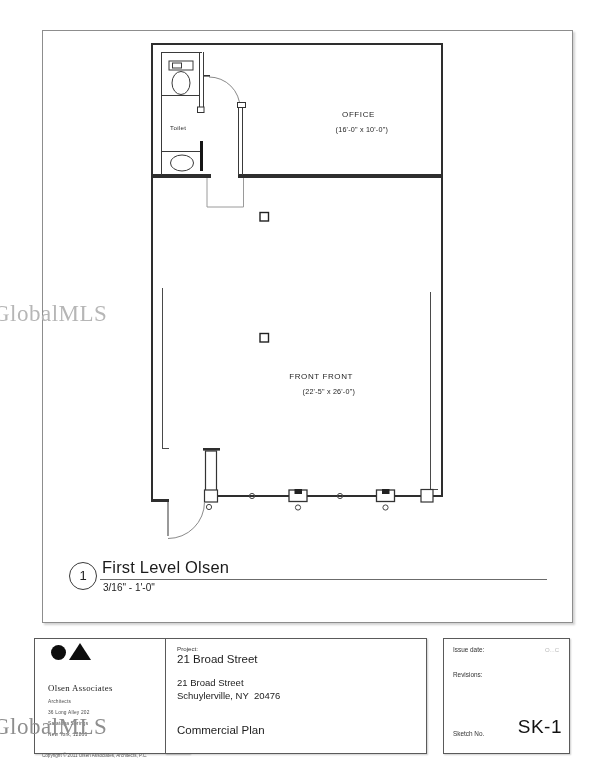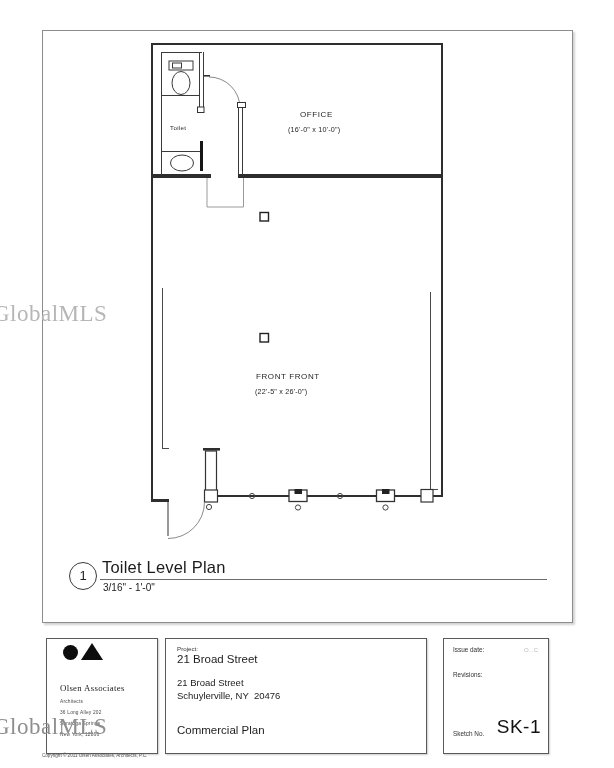--- a/index.html
+++ b/index.html
@@ -9,37 +9,37 @@
     -webkit-font-smoothing:antialiased;
   }
   .abs{position:absolute;}
   
   .sheet{
     left:42px;top:30px;width:529px;height:591px;
     border:1px solid #8d8d8d;background:#fff;
     box-shadow:1.5px 1.5px 2px rgba(0,0,0,0.18);
   }
   svg.planlayer{left:0;top:0;position:absolute;z-index:2;}
-  .plan-label{color:#1e1e1e;z-index:3;text-align:left;}
+  .plan-label{color:#1e1e1e;z-index:3;text-align:right;}
   .lbl-room{font-size:8px;letter-spacing:.6px;}
   .lbl-dims{font-size:7.2px;letter-spacing:.2px;}
   .lbl-toilet{font-size:6.2px;letter-spacing:.3px;text-align:left;color:#2a2a2a;}
   
   .title-circle{
     left:69px;top:562px;width:26px;height:26px;border:1.2px solid #3a3a3a;
     border-radius:50%;text-align:center;line-height:26px;font-size:13px;color:#222;z-index:3;background:#fff;
   }
   .title-name{left:102px;top:558px;font-size:16.5px;color:#1b1b1b;letter-spacing:.2px;z-index:3;}
   .title-rule{left:100px;top:578.5px;width:447px;height:1.2px;background:#6b6b6b;z-index:3;}
   .title-scale{left:103px;top:581.5px;font-size:10px;color:#222;z-index:3;}
   
   .tb{border:1px solid #5a5a5a;background:#fff;box-shadow:1px 1px 1.5px rgba(0,0,0,0.2);z-index:3;text-align:center;}
-  .tb-arch{left:46px;top:638px;width:110px;height:114px;}
+  .tb-arch{left:34px;top:638px;width:110px;height:114px;padding-left:44px;}
   .tb-proj{left:165px;top:638px;width:260px;height:114px;}
-  .tb-issue{left:443px;top:638px;width:104px;height:114px;}
+  .tb-issue{left:443px;top:638px;width:104px;height:114px;padding-left:21px;}
   .logo-circle{left:16px;top:6px;width:15px;height:15px;background:#0d0d0d;border-radius:50%;}
   .logo-triangle{left:34px;top:4px;width:0;height:0;
     border-left:11px solid transparent;border-right:11px solid transparent;border-bottom:17px solid #0d0d0d;}
   .firm-name{left:13px;top:44px;font-size:8.8px;color:#222;font-family:"Liberation Serif",serif;letter-spacing:.3px;}
   .tiny{font-size:4.8px;color:#4a4a4a;letter-spacing:.2px;}
   .copyright{left:42px;top:752.5px;font-size:4.6px;color:#555;white-space:nowrap;z-index:3;}
   .proj-label{left:11px;top:6px;font-size:6.2px;color:#333;}
   .proj-name{left:11px;top:14px;font-size:11.5px;color:#1d1d1d;}
   .proj-addr1{left:11px;top:38px;font-size:9.5px;color:#222;}
   .proj-addr2{left:11px;top:51px;font-size:9.5px;color:#222;white-space:pre;}
@@ -137,21 +137,21 @@
   </g>
 </svg>
 
 <div class="abs plan-label lbl-room" style="left:300px;top:110px;width:75px;">OFFICE</div>
 <div class="abs plan-label lbl-dims" style="left:288px;top:124.5px;width:100px;">(16'-0" x 10'-0")</div>
 <div class="abs plan-label lbl-toilet" style="left:170px;top:124px;">Toilet</div>
 <div class="abs plan-label lbl-room" style="left:256px;top:371.5px;width:97px;">FRONT FRONT</div>
 <div class="abs plan-label lbl-dims" style="left:255px;top:386.5px;width:100px;">(22'-5" x 26'-0")</div>
 
 <div class="abs title-circle">1</div>
-<div class="abs title-name">Toilet Level Plan</div>
+<div class="abs title-name">First Level Olsen</div>
 <div class="abs title-rule"></div>
 <div class="abs title-scale">3/16" - 1'-0"</div>
 
 <div class="abs tb tb-arch">
   <div class="abs logo-circle"></div>
   <div class="abs logo-triangle"></div>
   <div class="abs firm-name">Olsen Associates</div>
   <div class="abs tiny" style="left:13px;top:60px;">Architects</div>
   <div class="abs tiny" style="left:13px;top:71px;">36 Long Alley 202</div>
   <div class="abs tiny" style="left:13px;top:82px;">Saratoga Springs</div>

